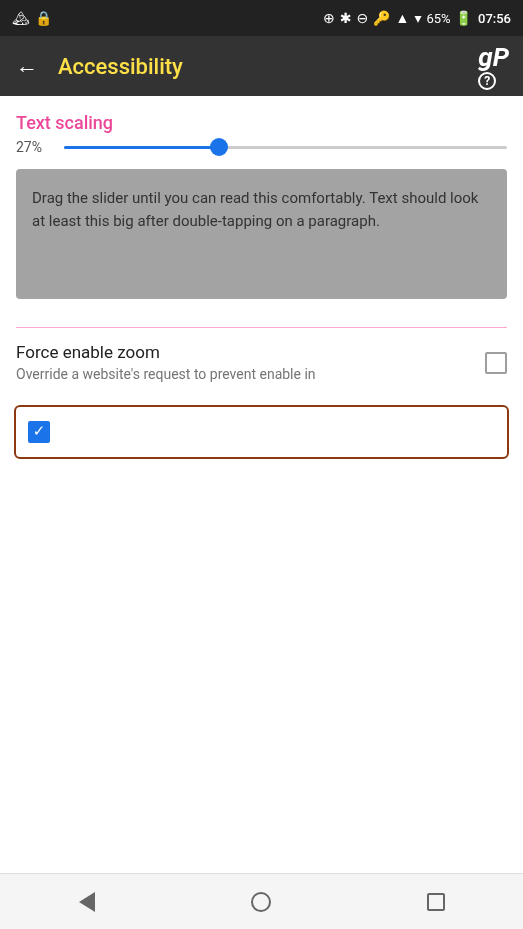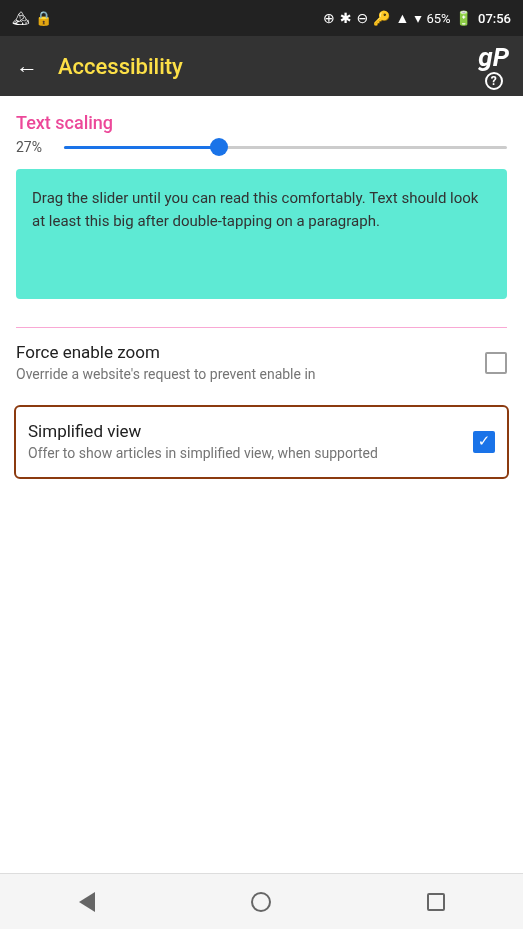--- a/index.html
+++ b/index.html
@@ -63,21 +63,21 @@
       font-weight: 500;
       color: #fde047;
       flex: 1;
     }
     .app-bar-logo {
       position: absolute;
       right: 14px;
       top: 8px;
       display: flex;
       flex-direction: column;
-      align-items: center;
+      align-items: flex-start;
     }
     .logo-gp {
       font-size: 26px;
       font-weight: 700;
       color: #fff;
       line-height: 1;
       font-style: italic;
     }
     .logo-help {
       width: 18px;
@@ -148,21 +148,21 @@
       background: #1a73e8;
       border-radius: 50%;
       position: absolute;
       top: 50%;
       left: 35%;
       transform: translate(-50%, -50%);
     }
 
     
     .preview-box {
-      background: #5eead4;
+      background: #a3a3a3;
       border-radius: 4px;
       padding: 18px 16px;
       margin-bottom: 20px;
       min-height: 130px;
     }
     .preview-text {
       font-size: 15px;
       color: #333;
       line-height: 1.5;
     }
@@ -312,24 +312,20 @@
   <div class="setting-row">
     <div class="setting-info">
       <div class="setting-name">Force enable zoom</div>
       <div class="setting-desc">Override a website's request to prevent enable in</div>
     </div>
     <div class="checkbox-unchecked"></div>
   </div>
 
   <div style="margin-top: 6px;">
     <div class="highlighted-row" style="display:flex; align-items:center; justify-content: space-between;">
-      <div class="setting-info">
-        <div class="setting-name">Simplified view</div>
-        <div class="setting-desc">Offer to show articles in simplified view, when supported</div>
-      </div>
       <div class="checkbox-checked">
         <span class="checkmark">✓</span>
       </div>
     </div>
   </div>
 
 </div>
 
 <div class="nav-bar">
   <div style="display:flex;align-items:center;justify-content:center;width:50px;height:40px;">

